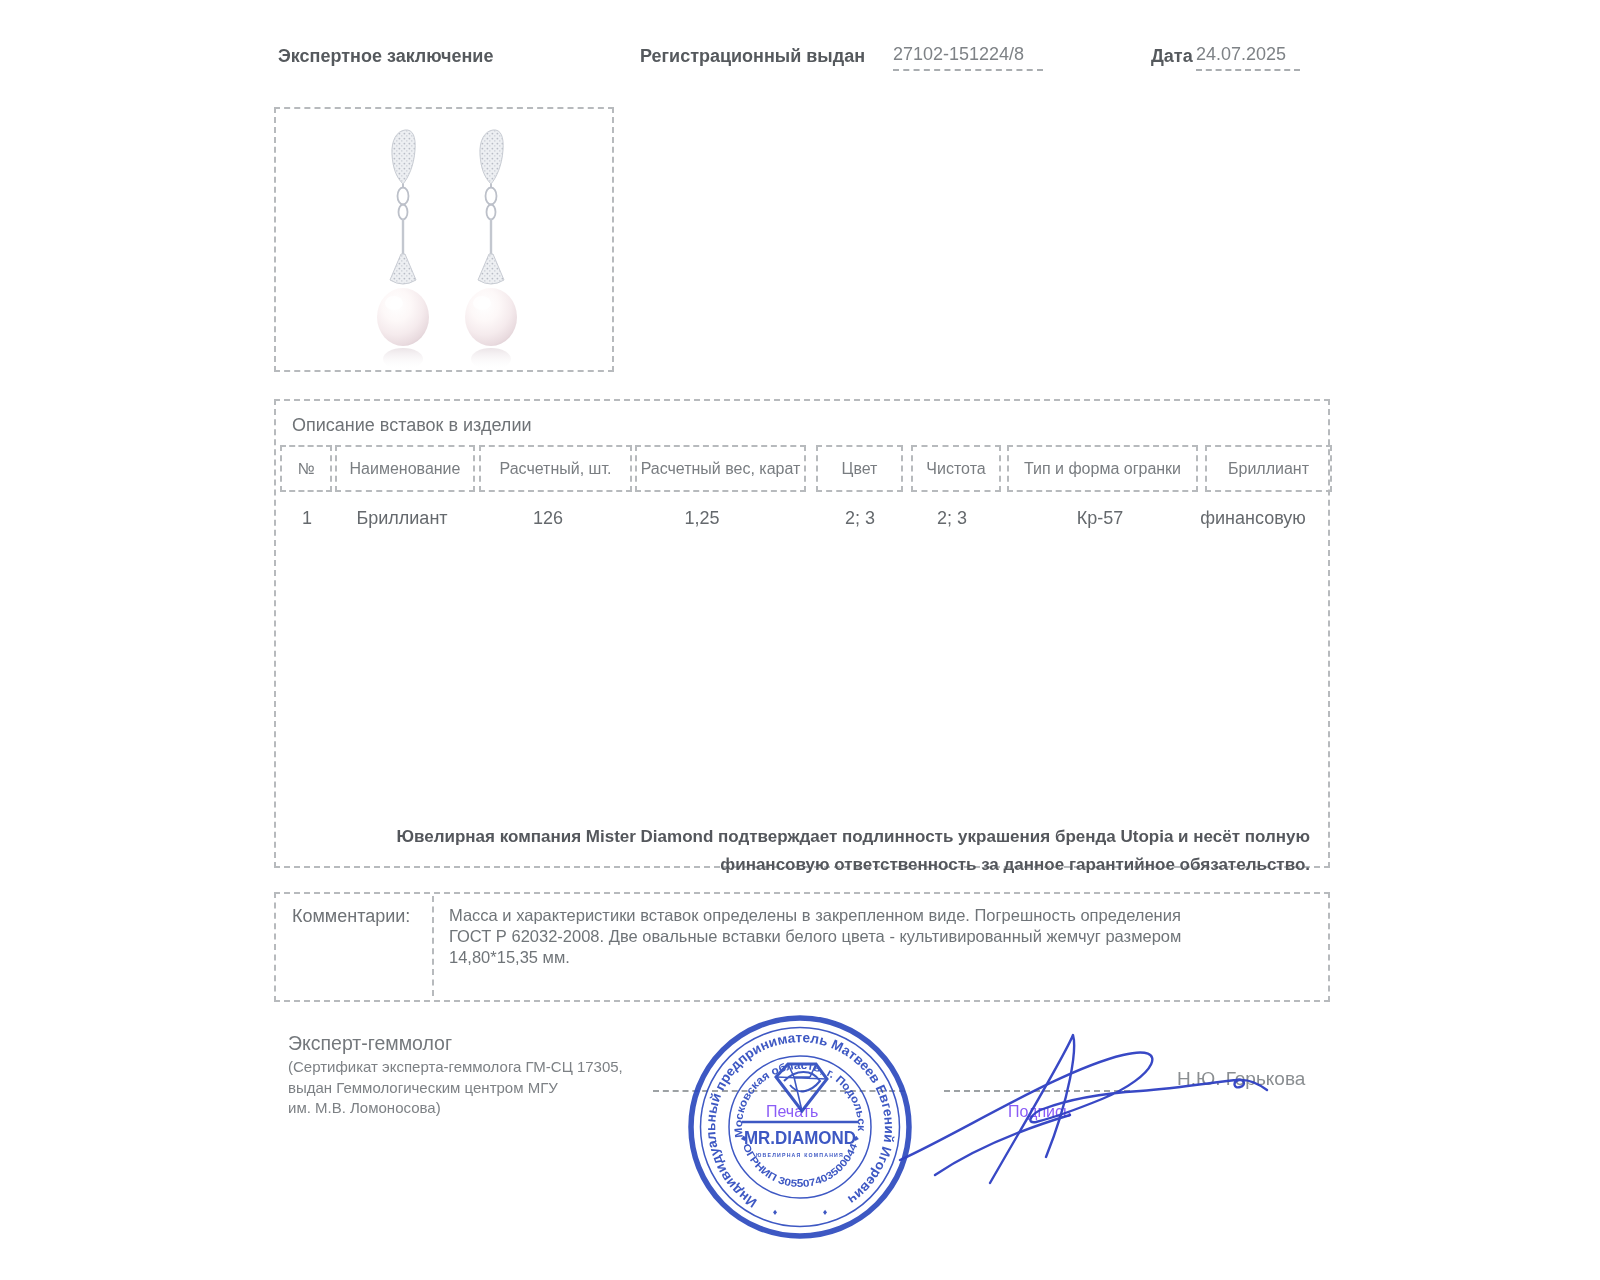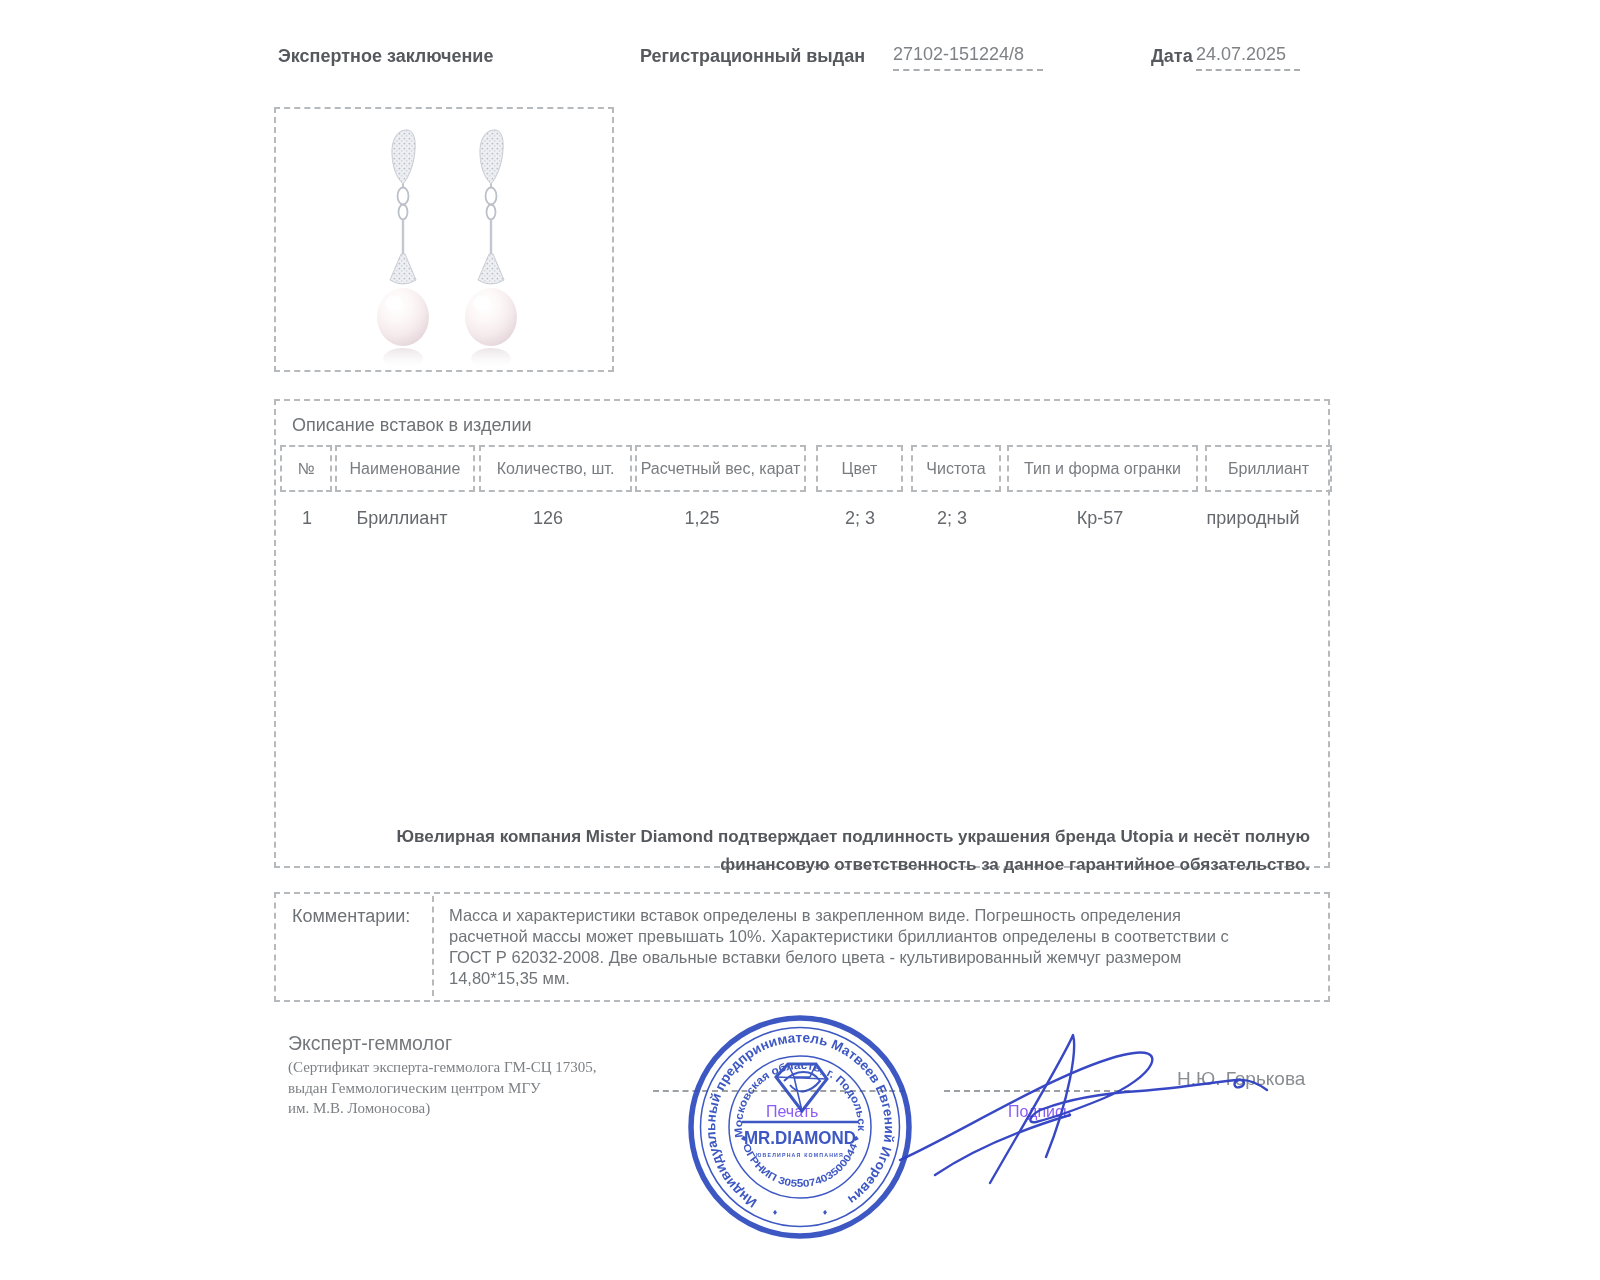--- a/index.html
+++ b/index.html
@@ -14,21 +14,21 @@
   .f-label{position:absolute;left:17px;font-size:18.5px;color:#6e7276;white-space:nowrap;}
   .f-value{position:absolute;left:307px;width:378px;font-size:18.5px;color:#73777b;line-height:30px;}
   .tbl-title{font-size:18px;color:#6f7377;}
   .hcell{position:absolute;top:0;height:47px;border:2px dashed #b7babd;box-sizing:border-box;
          display:flex;align-items:center;justify-content:center;font-size:16px;color:#797d81;white-space:nowrap;}
   .dcell{position:absolute;top:0;transform:translateX(-50%);font-size:18px;color:#65696d;white-space:nowrap;}
   .guarantee{font-size:17px;font-weight:bold;color:#54575c;line-height:28px;}
   .cmt-label{font-size:18px;color:#6e7276;}
   .cmt-text{font-size:16.5px;color:#6f7478;line-height:21px;}
   .expert-title{font-size:19.5px;color:#74787c;}
-  .cert{font-size:15px;color:#7d8185;line-height:20.5px;font-family:Liberation Serif, serif;}
+  .cert{font-size:15px;color:#7d8185;line-height:20.5px;}
   .sig-label{font-size:16px;color:#8b5cf6;}
   .name{font-size:19px;color:#8a8e91;white-space:nowrap;}
 </style>
 </head>
 <body>
 
 <div id="page">
 
   <div class="abs hdr-lbl" style="left:278px;top:46px;">Экспертное заключение</div>
   <div class="abs hdr-lbl" style="left:640px;top:46px;">Регистрационный выдан</div>
@@ -71,49 +71,48 @@
       <use href="#earringProto" x="114" y="0"></use>
     </svg>
   </div>
 
 
   <div class="dash-box" style="left:274px;top:399px;width:1052px;height:465px;text-align:right;">
     <div class="abs tbl-title" style="left:16px;top:14px;">Описание вставок в изделии</div>
     <div class="abs" id="inserts-header" style="left:0;top:44px;width:1052px;height:47px;">
         <div class="hcell" style="left: 4px; width: 52px;">№</div>
         <div class="hcell" style="left: 59px; width: 140px;">Наименование</div>
-        <div class="hcell" style="left: 203px; width: 153px;">Количество, шт.</div>
+        <div class="hcell" style="left: 203px; width: 153px;">Расчетный, шт.</div>
         <div class="hcell" style="left: 359px; width: 171px;">Расчетный вес, карат</div>
         <div class="hcell" style="left: 540px; width: 87px;">Цвет</div>
         <div class="hcell" style="left: 635px; width: 90px;">Чистота</div>
         <div class="hcell" style="left: 731px; width: 191px;">Тип и форма огранки</div>
         <div class="hcell" style="left: 929px; width: 127px;">Бриллиант</div>
       </div>
     <div class="abs" id="inserts-row" style="left:0;top:107px;width:1052px;height:24px;">
         <div class="dcell" style="left: 31px;">1</div>
         <div class="dcell" style="left: 126px;">Бриллиант</div>
         <div class="dcell" style="left: 272px;">126</div>
         <div class="dcell" style="left: 426px;">1,25</div>
         <div class="dcell" style="left: 584px;">2; 3</div>
         <div class="dcell" style="left: 676px;">2; 3</div>
         <div class="dcell" style="left: 824px;">Кр-57</div>
-        <div class="dcell" style="left: 977px;">природный</div>
+        <div class="dcell" style="left: 977px;">финансовую</div>
       </div>
     <div class="abs guarantee" style="left:14px;top:422px;width:1020px;" id="guarantee">
         <div>Ювелирная компания Mister Diamond подтверждает подлинность украшения бренда Utopia и несёт полную</div>
         <div>финансовую ответственность за данное гарантийное обязательство.</div>
       </div>
   </div>
 
   <div class="dash-box" style="left:274px;top:892px;width:1052px;height:106px;">
     <div class="abs cmt-label" style="left:16px;top:12px;">Комментарии:</div>
     <div class="vdash" style="left:156px;top:2px;height:100px;"></div>
     <div class="abs cmt-text" style="left:173px;top:11px;width:880px;" id="comments-text">
         <div>Масса и характеристики вставок определены в закрепленном виде. Погрешность определения</div>
-        <div>расчетной массы может превышать 10%. Характеристики бриллиантов определены в соответствии с</div>
         <div>ГОСТ Р 62032-2008. Две овальные вставки белого цвета - культивированный жемчуг размером</div>
         <div>14,80*15,35 мм.</div>
       </div>
   </div>
 
   <div class="abs expert-title" style="left:288px;top:1032px;">Эксперт-геммолог</div>
   <div class="abs cert" style="left:288px;top:1057px;" id="cert-lines">
       <div>(Сертификат эксперта-геммолога ГМ-СЦ 17305,</div>
       <div>выдан Геммологическим центром МГУ</div>
       <div>им. М.В. Ломоносова)</div>

